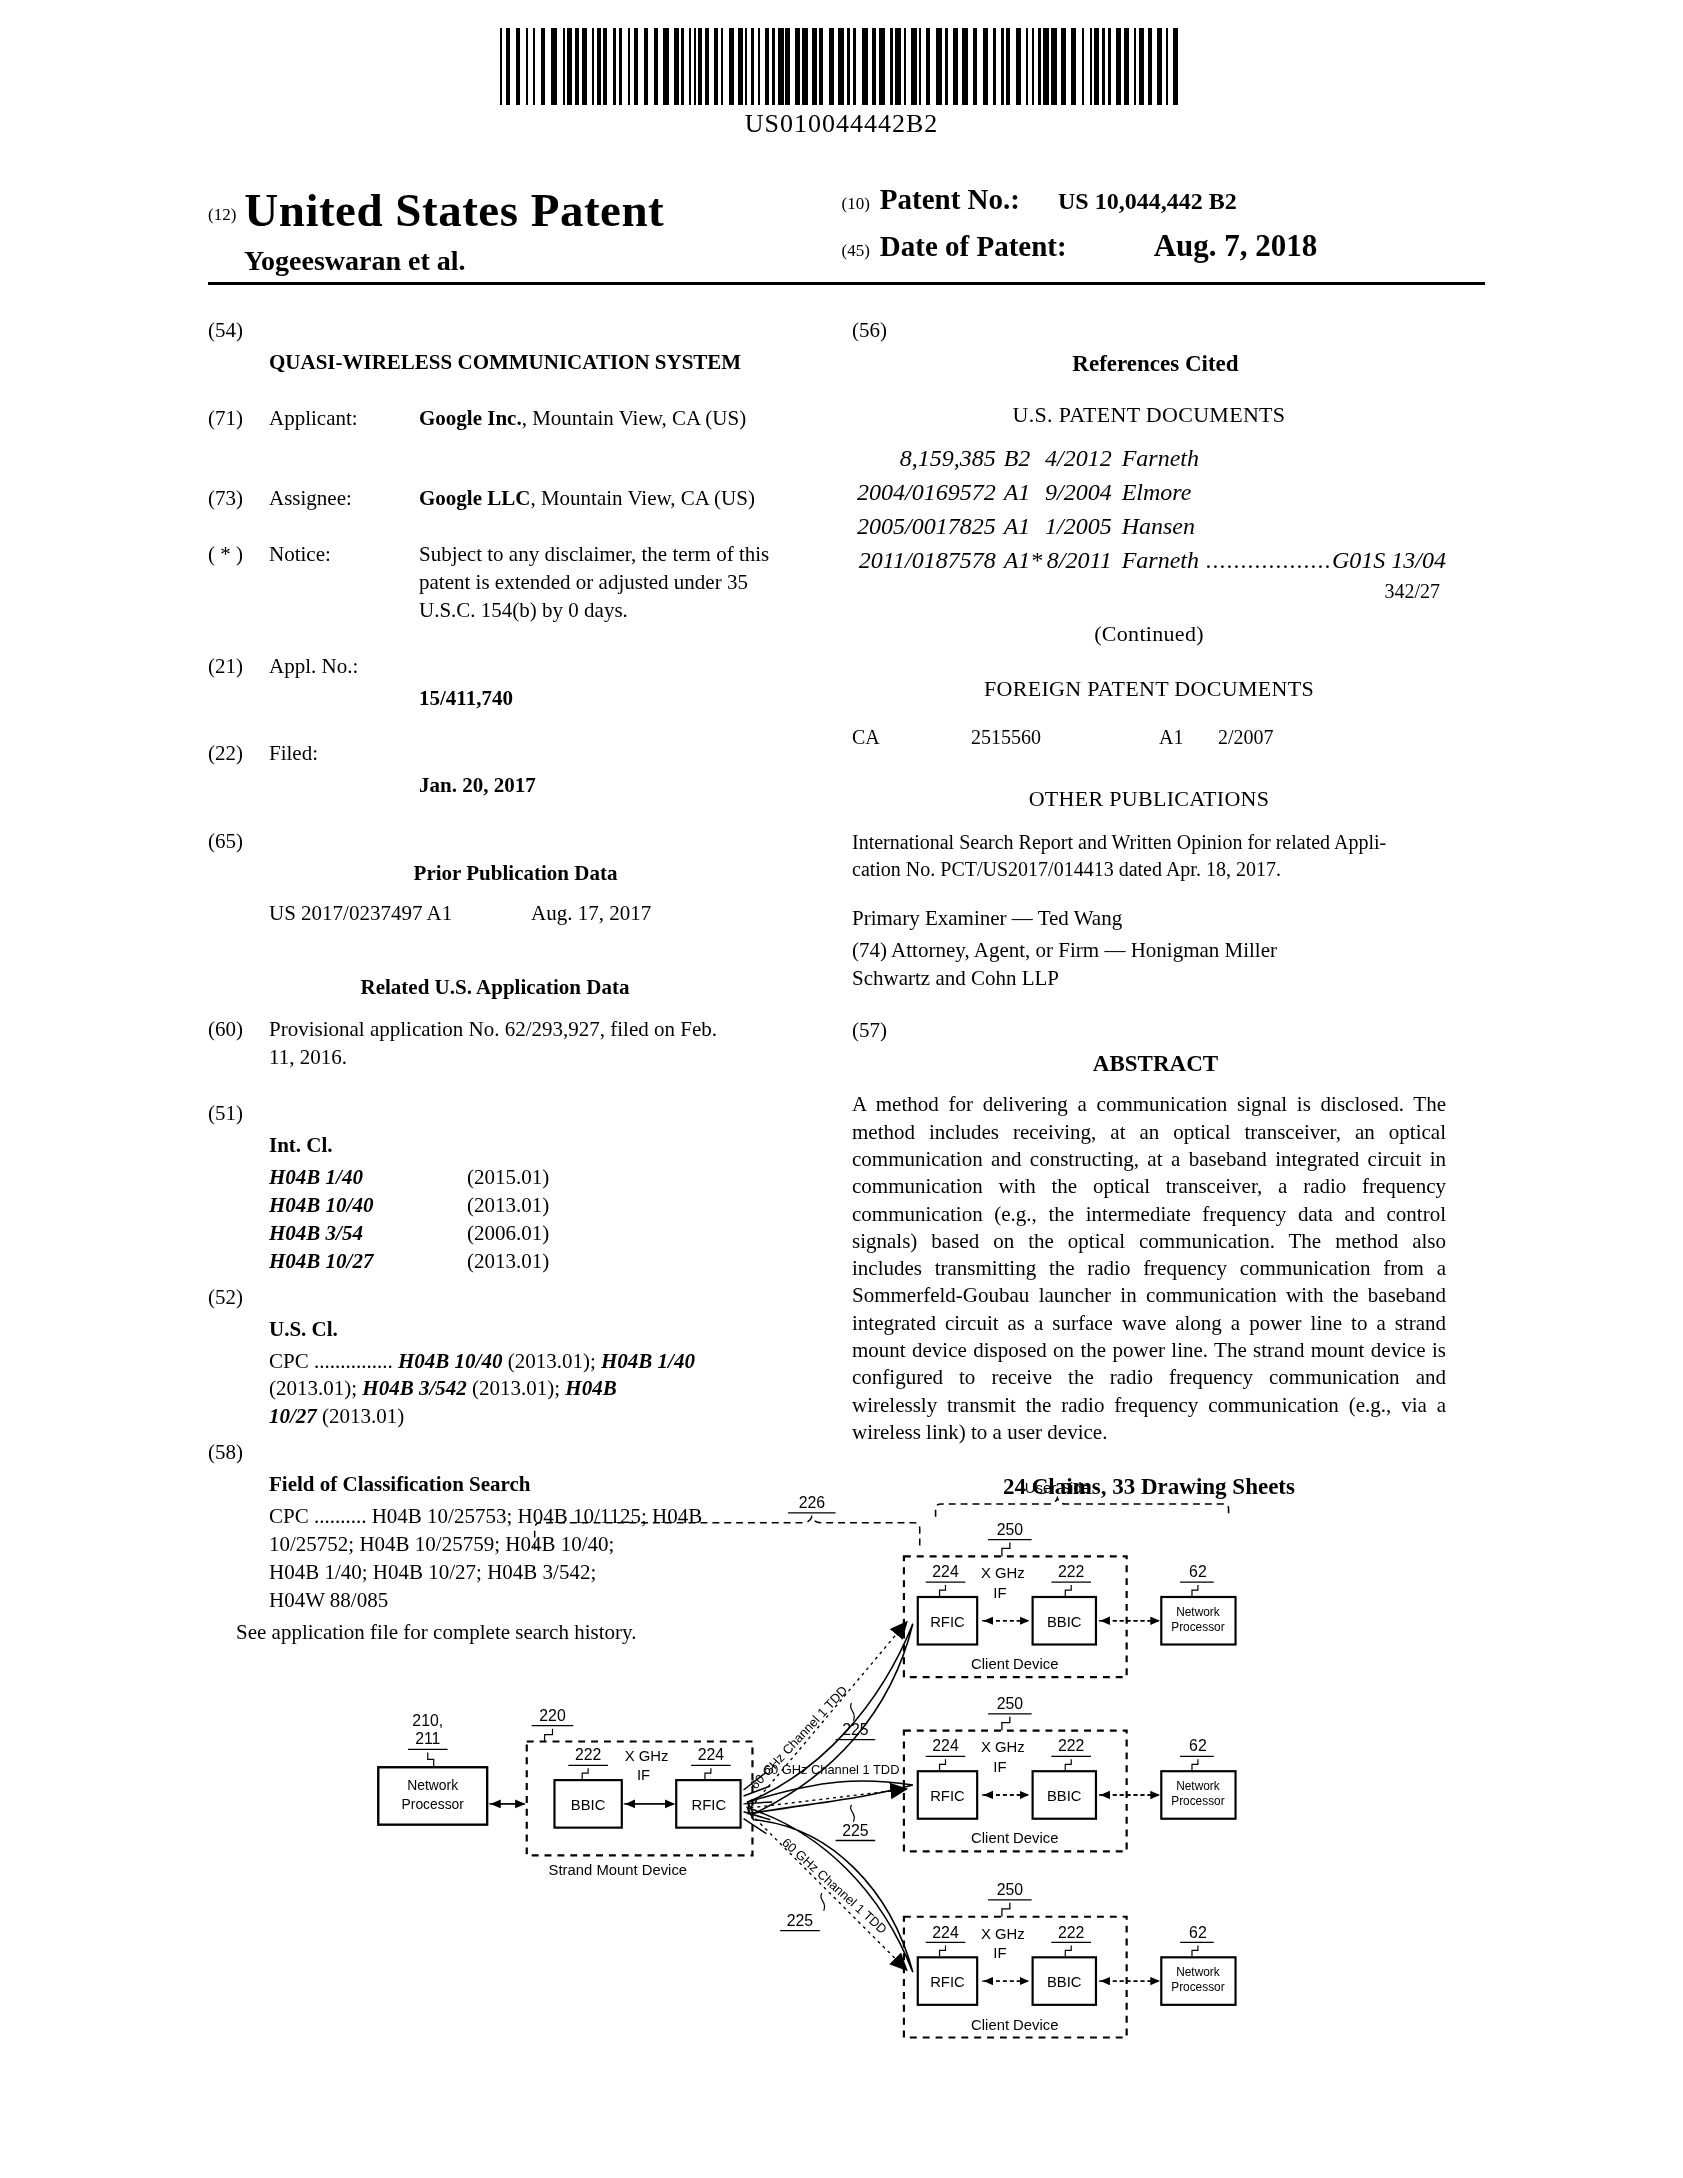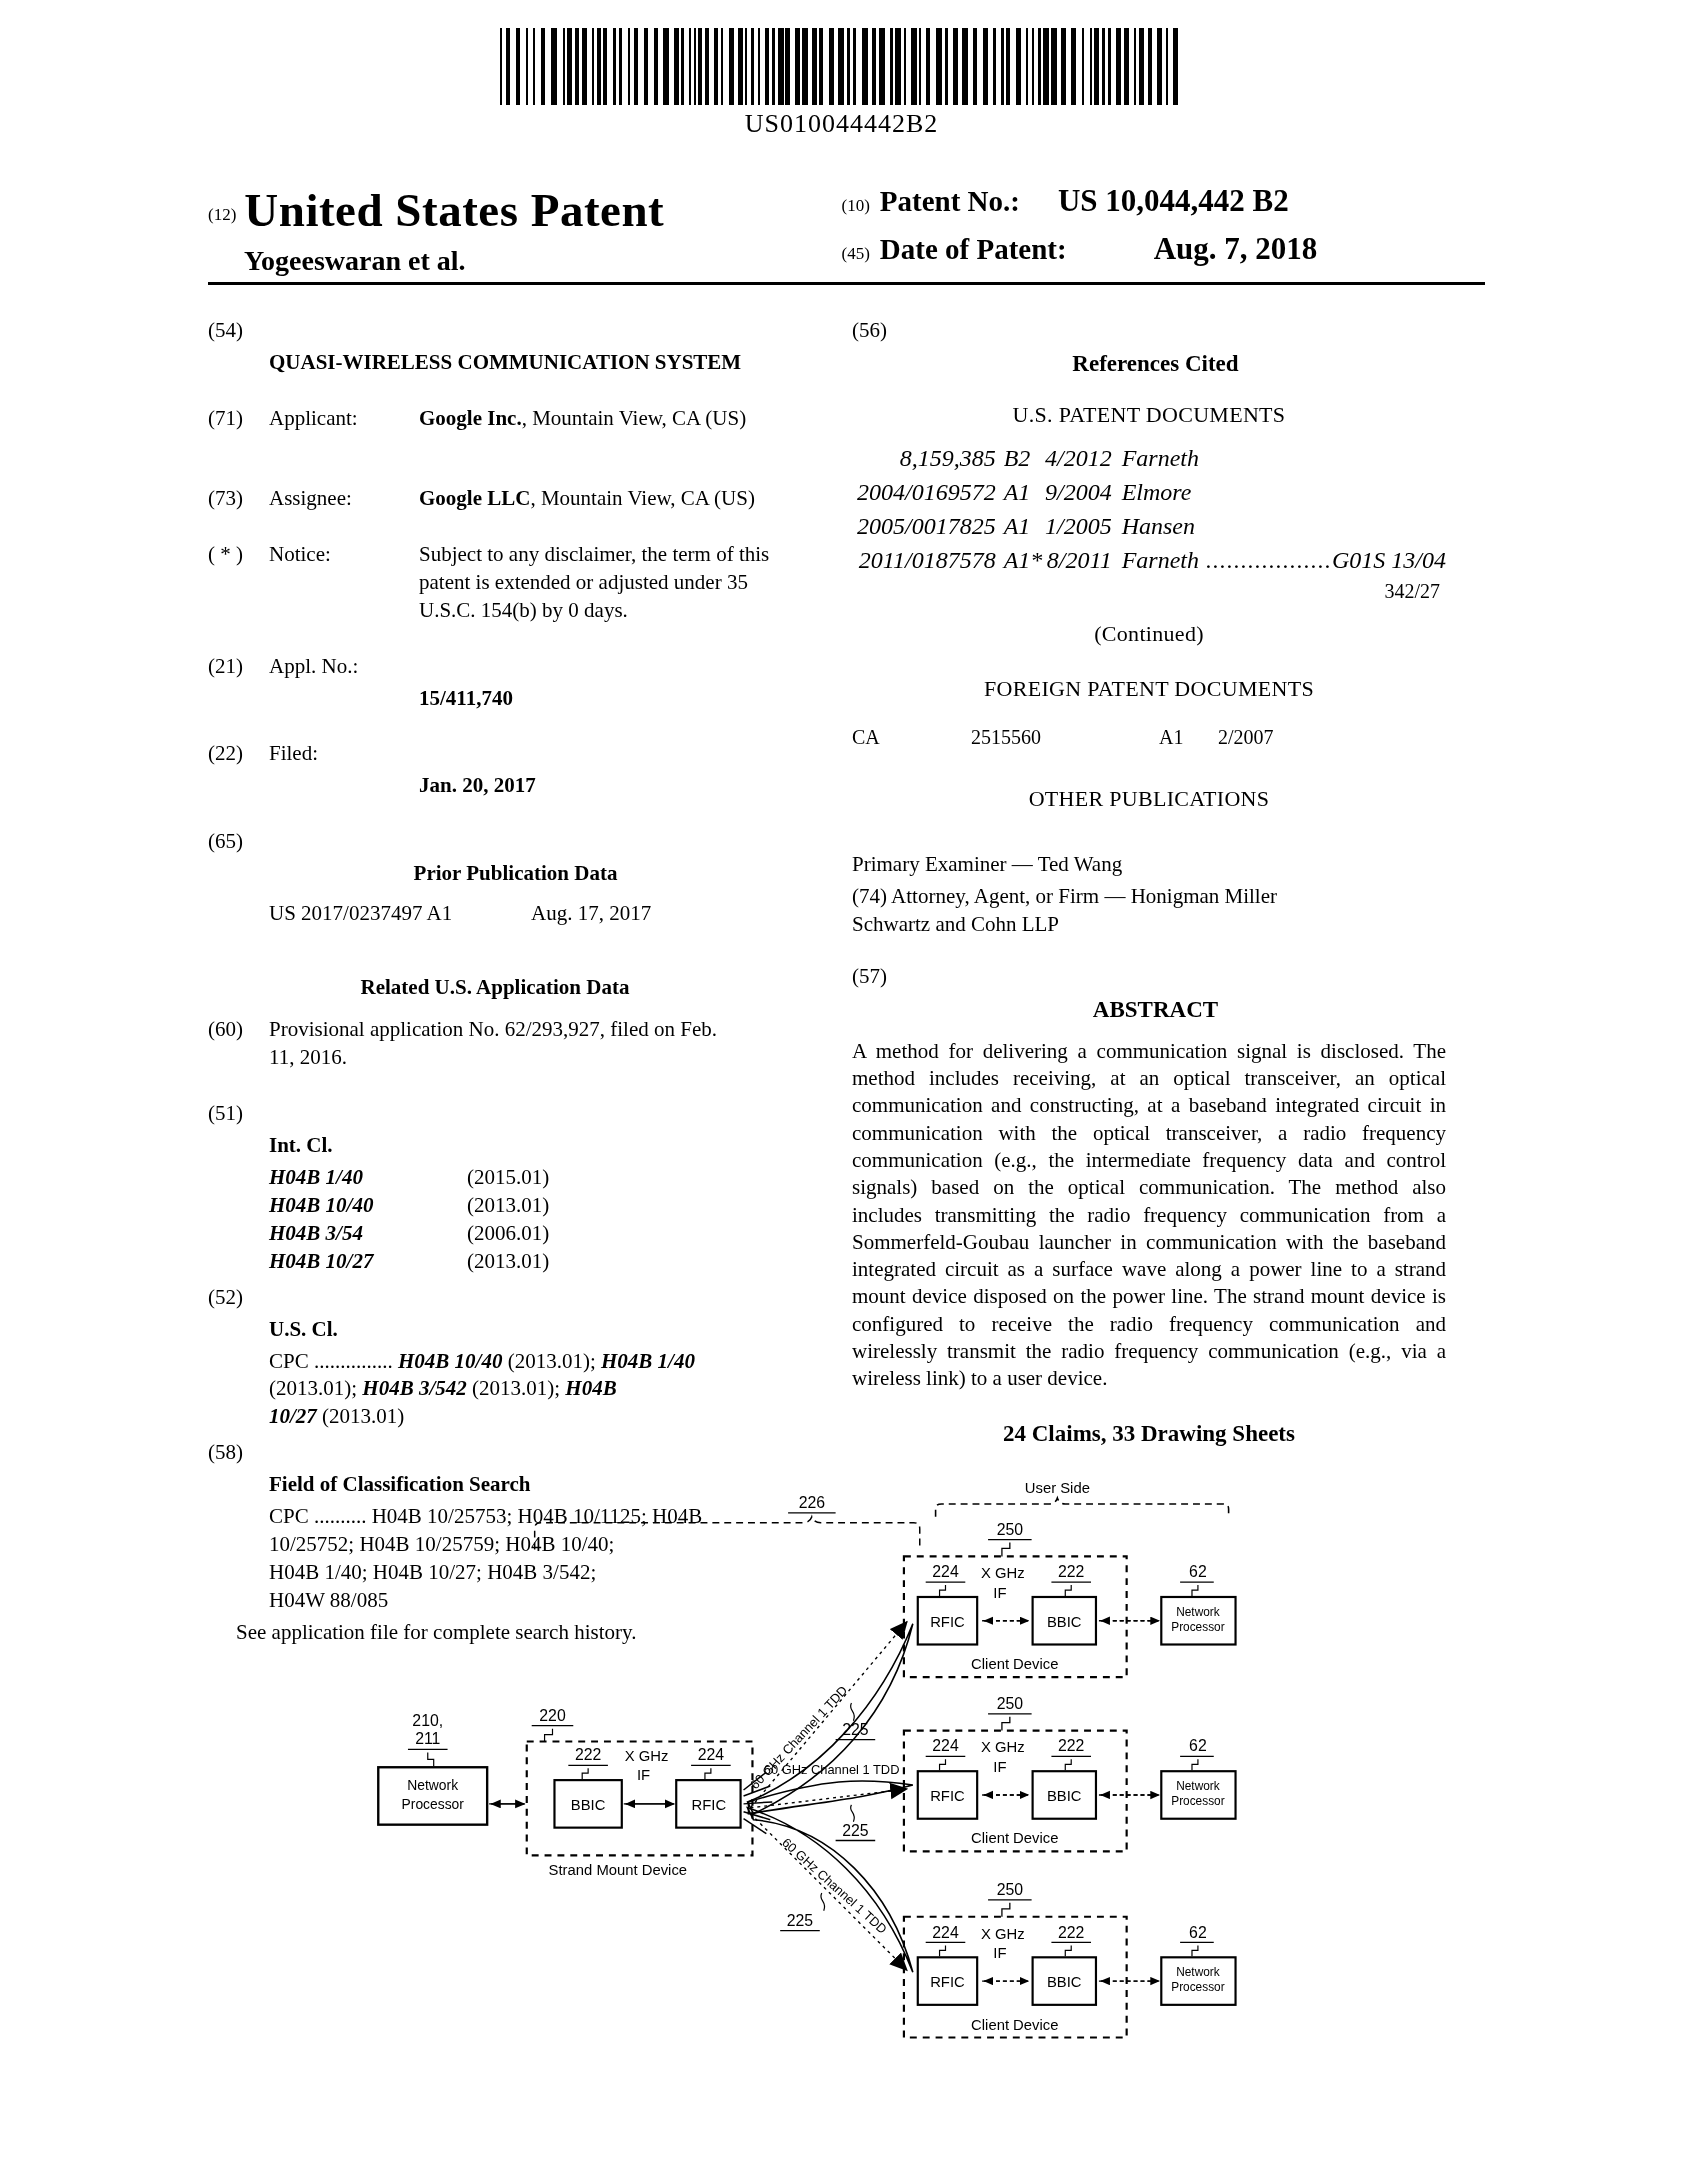--- a/index.html
+++ b/index.html
@@ -38,21 +38,21 @@
   .us-patent{
     font-family:"Liberation Serif", serif;
     font-size:47px; font-weight:bold; letter-spacing:0.5px;
     display:inline-block; margin-left:8px;
   }
   .authors{
     font-size:28px; font-weight:bold; margin-top:8px; margin-left:36px;
   }
   .pno-line{ display:flex; align-items:baseline; font-size:29px; }
   .pno-line .lbl{ font-weight:bold; margin-left:10px; }
-  .pno-line .val{ font-weight:bold; font-size:31px; margin-left:38px; }
+  .pno-line .val{ font-weight:bold; font-size:24px; margin-left:38px; }
   .pno-line2{ display:flex; align-items:baseline; font-size:29px; margin-top:12px; }
   .pno-line2 .lbl{ font-weight:bold; margin-left:10px;}
   .pno-line2 .val{ font-weight:bold; font-size:31px; margin-left:87px; }
 
   .rule-thick{
     position:absolute; left:208px; top:282px; width:1277px;
     border-top:3px solid #000;
   }
 
   
@@ -500,20 +500,24 @@
           <div class="f1">CA</div>
           <div class="f2">2515560</div>
           <div class="f3">A1</div>
           <div class="f4">2/2007</div>
         </div>
       </div>
 
       <div style="height:34px"></div>
       <div class="hdr-ctr">OTHER PUBLICATIONS</div>
       <div style="height:16px"></div>
+      <div style="font-size:20px; line-height:1.34;">
+        <div>International Search Report and Written Opinion for related Appli-</div>
+        <div>cation No. PCT/US2017/014413 dated Apr. 18, 2017.</div>
+      </div>
 
       <div style="height:22px"></div>
       <div style="font-size:21px">
         <span class="i">Primary Examiner</span><span> — </span><span>Ted Wang</span>
       </div>
       <div style="font-size:21px; margin-top:4px">
         <span>(74)</span>
         <span class="i">Attorney, Agent, or Firm</span><span> — </span><span>Honigman Miller</span>
       </div>
       <div style="font-size:21px">Schwartz and Cohn LLP</div>

